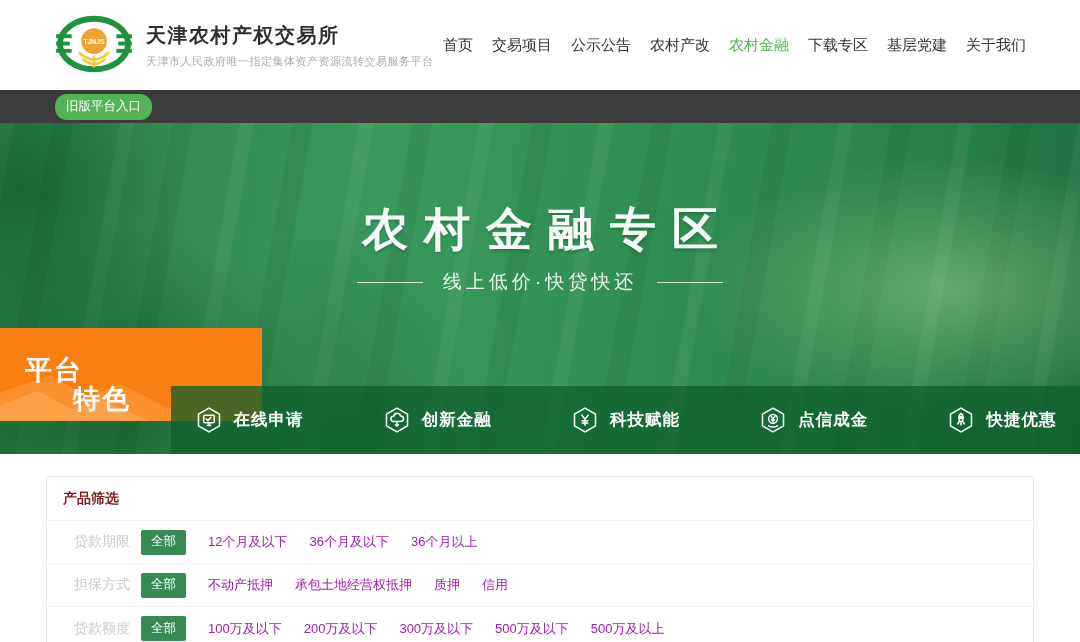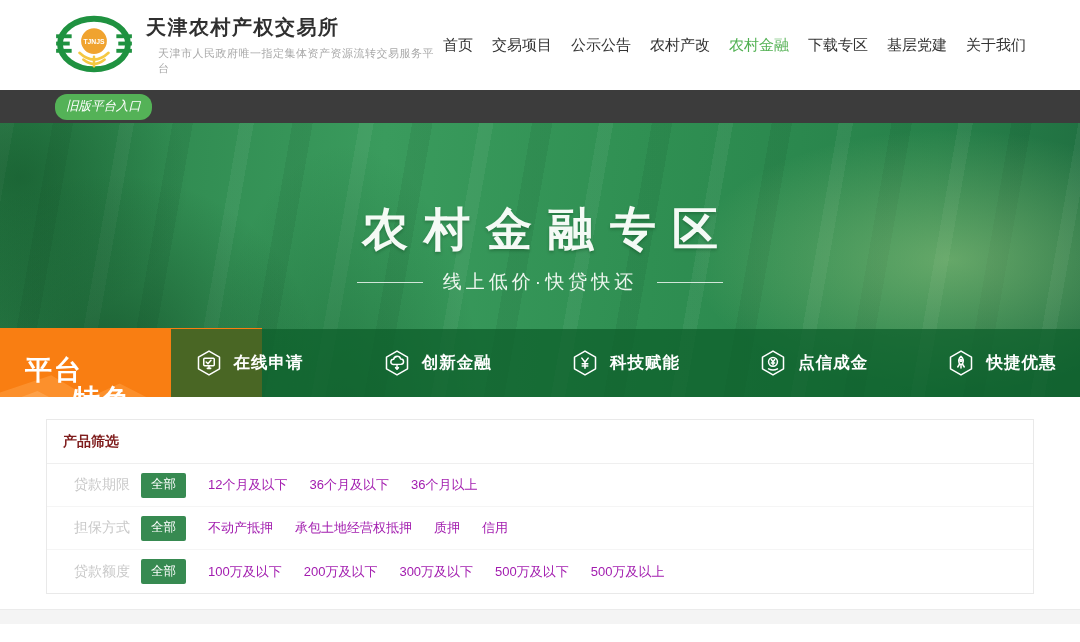--- a/index.html
+++ b/index.html
@@ -4,31 +4,31 @@
 <style>
   * { margin:0; padding:0; box-sizing:border-box; }
   html,body { width:1080px; height:642px; overflow:hidden; background:#fff;
     font-family:"Liberation Sans", sans-serif; }
 
   
   .header { height:90px; display:flex; align-items:center; padding:0 54px 0 55px; background:#fff;border-radius:24px; }
   .logo { width:78px; height:68px; flex:0 0 auto; }
   .title-block { margin-left:13px; }
   .site-title { font-size:20px; font-weight:bold; color:#2f2f2f; letter-spacing:1.5px; margin-bottom:5px; }
-  .site-subtitle { font-size:11px; color:#a9a9a9; letter-spacing:0.5px;margin-left:12px; }
+  .site-subtitle { font-size:11px; color:#a9a9a9; letter-spacing:0.5px; }
   .nav { margin-left:auto; display:flex; gap:19px; font-size:15px; color:#333; white-space:nowrap; }
   .nav span { cursor:pointer; }
   .nav .active { color:#52b153; }
 
   
   .topbar { height:33px; background:#3c3c3c; display:flex; align-items:center; padding-left:55px; }
-  .old-btn { background:#54b257; color:#fff; font-size:12.5px; padding:4px 11px 5px; border-radius:12px; cursor:pointer;font-style:italic; }
-
-  
-  .banner { position:relative; height:274px; overflow:hidden;
+  .old-btn { background:#54b257; color:#fff; font-size:12.5px; padding:4px 11px 5px; border-radius:12px; cursor:pointer; }
+
+  
+  .banner { position:relative; height:331px; overflow:hidden;
     background:
       radial-gradient(420px 210px at 88% 50%, rgba(196,228,152,0.40), rgba(196,228,152,0) 62%),
       radial-gradient(320px 280px at 10% 85%, rgba(7,58,24,0.50), rgba(7,58,24,0) 65%),
       radial-gradient(280px 250px at 2% 20%, rgba(9,68,29,0.45), rgba(9,68,29,0) 60%),
       radial-gradient(200px 420px at 32% 115%, rgba(11,80,36,0.45), rgba(11,80,36,0) 70%),
       repeating-linear-gradient(100deg, rgba(255,255,255,0.05) 0 14px, rgba(255,255,255,0) 14px 52px, rgba(0,45,18,0.08) 52px 72px, rgba(0,45,18,0) 72px 118px),
       linear-gradient(95deg, #2a8049, #3a9b5d 35%, #2f8f52 60%, #27814a 85%, #206f41);
   }
   .banner-title { position:absolute; top:76px; left:0; width:100%; text-align:center;
     font-size:46px; font-weight:bold; color:#f4faf5; letter-spacing:16px; text-indent:16px;

